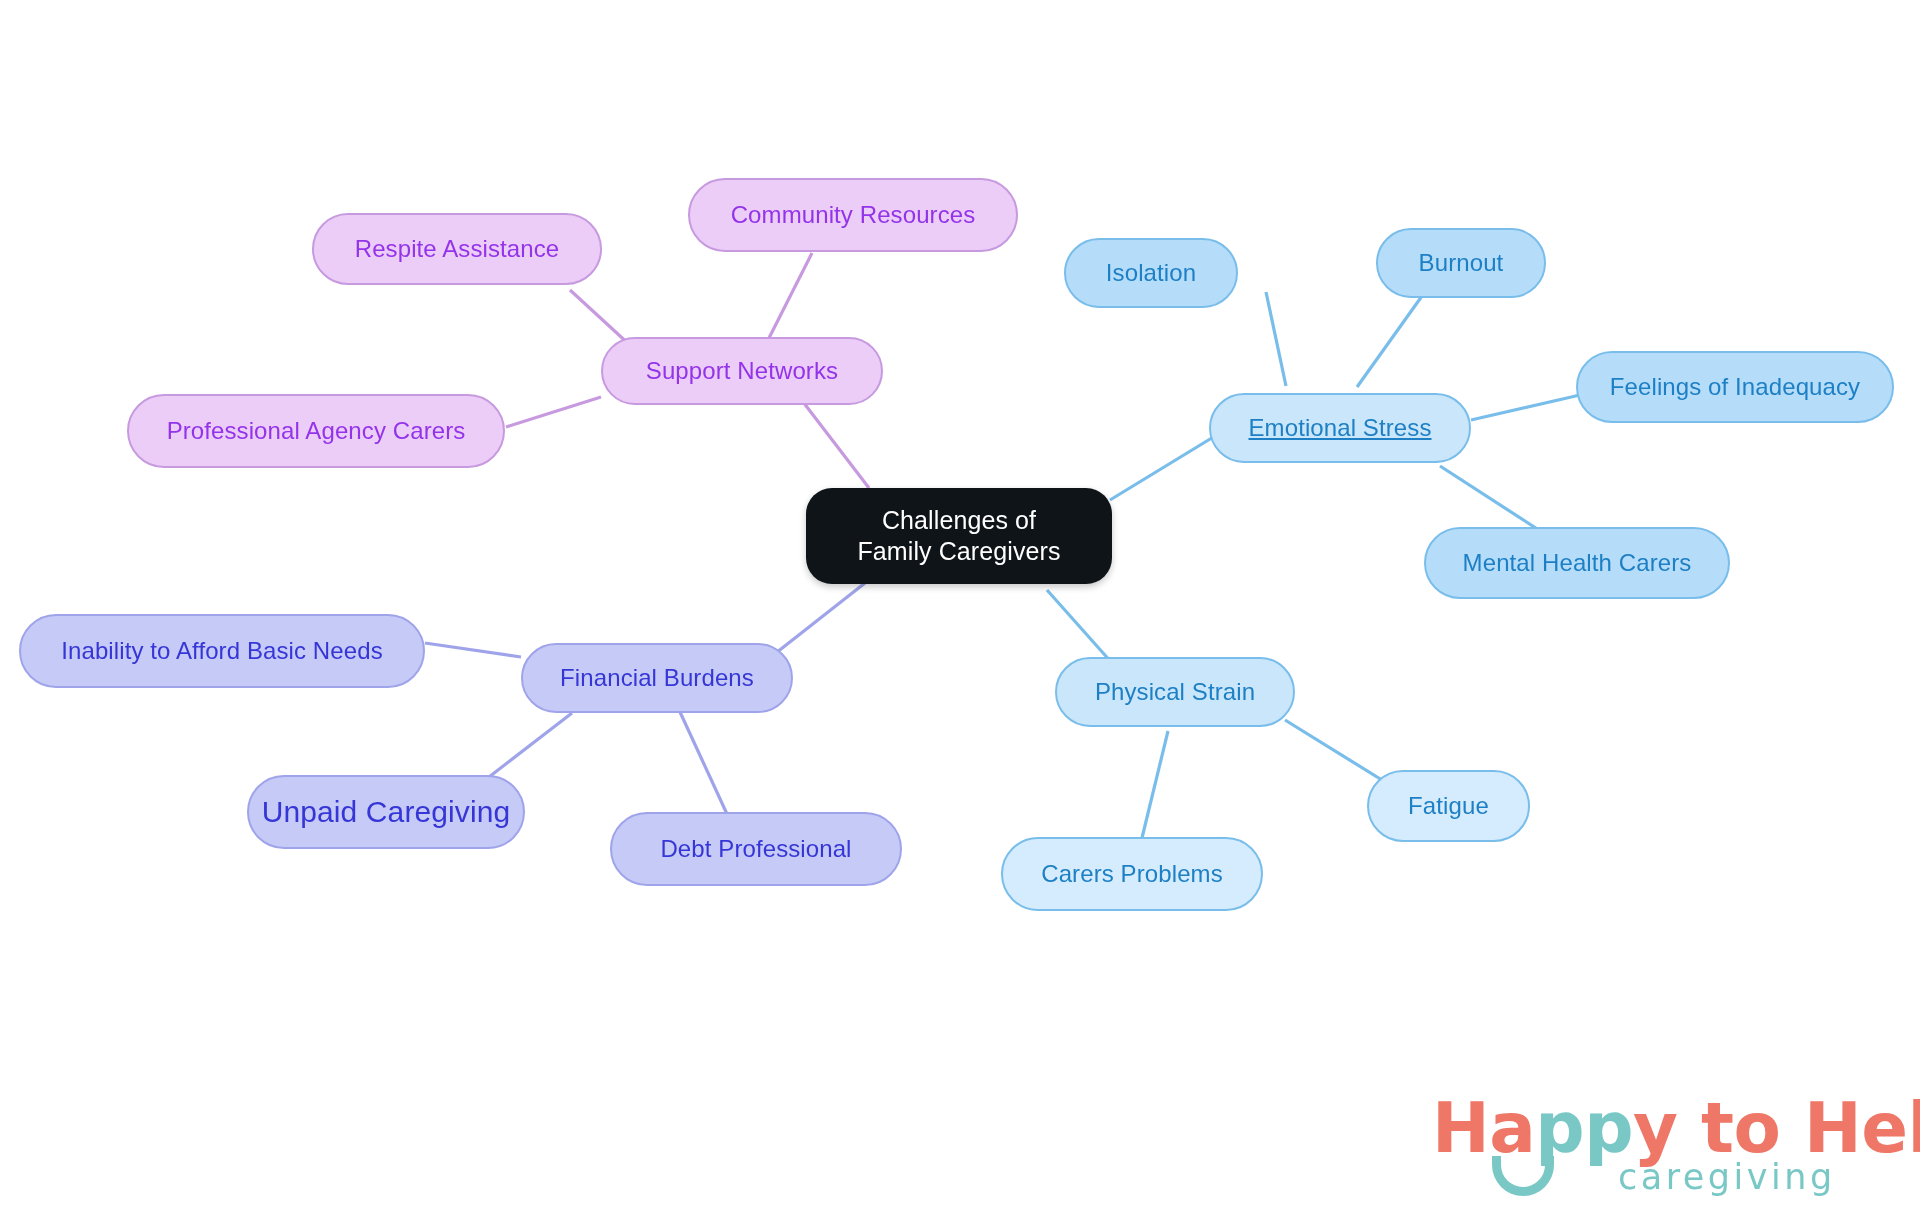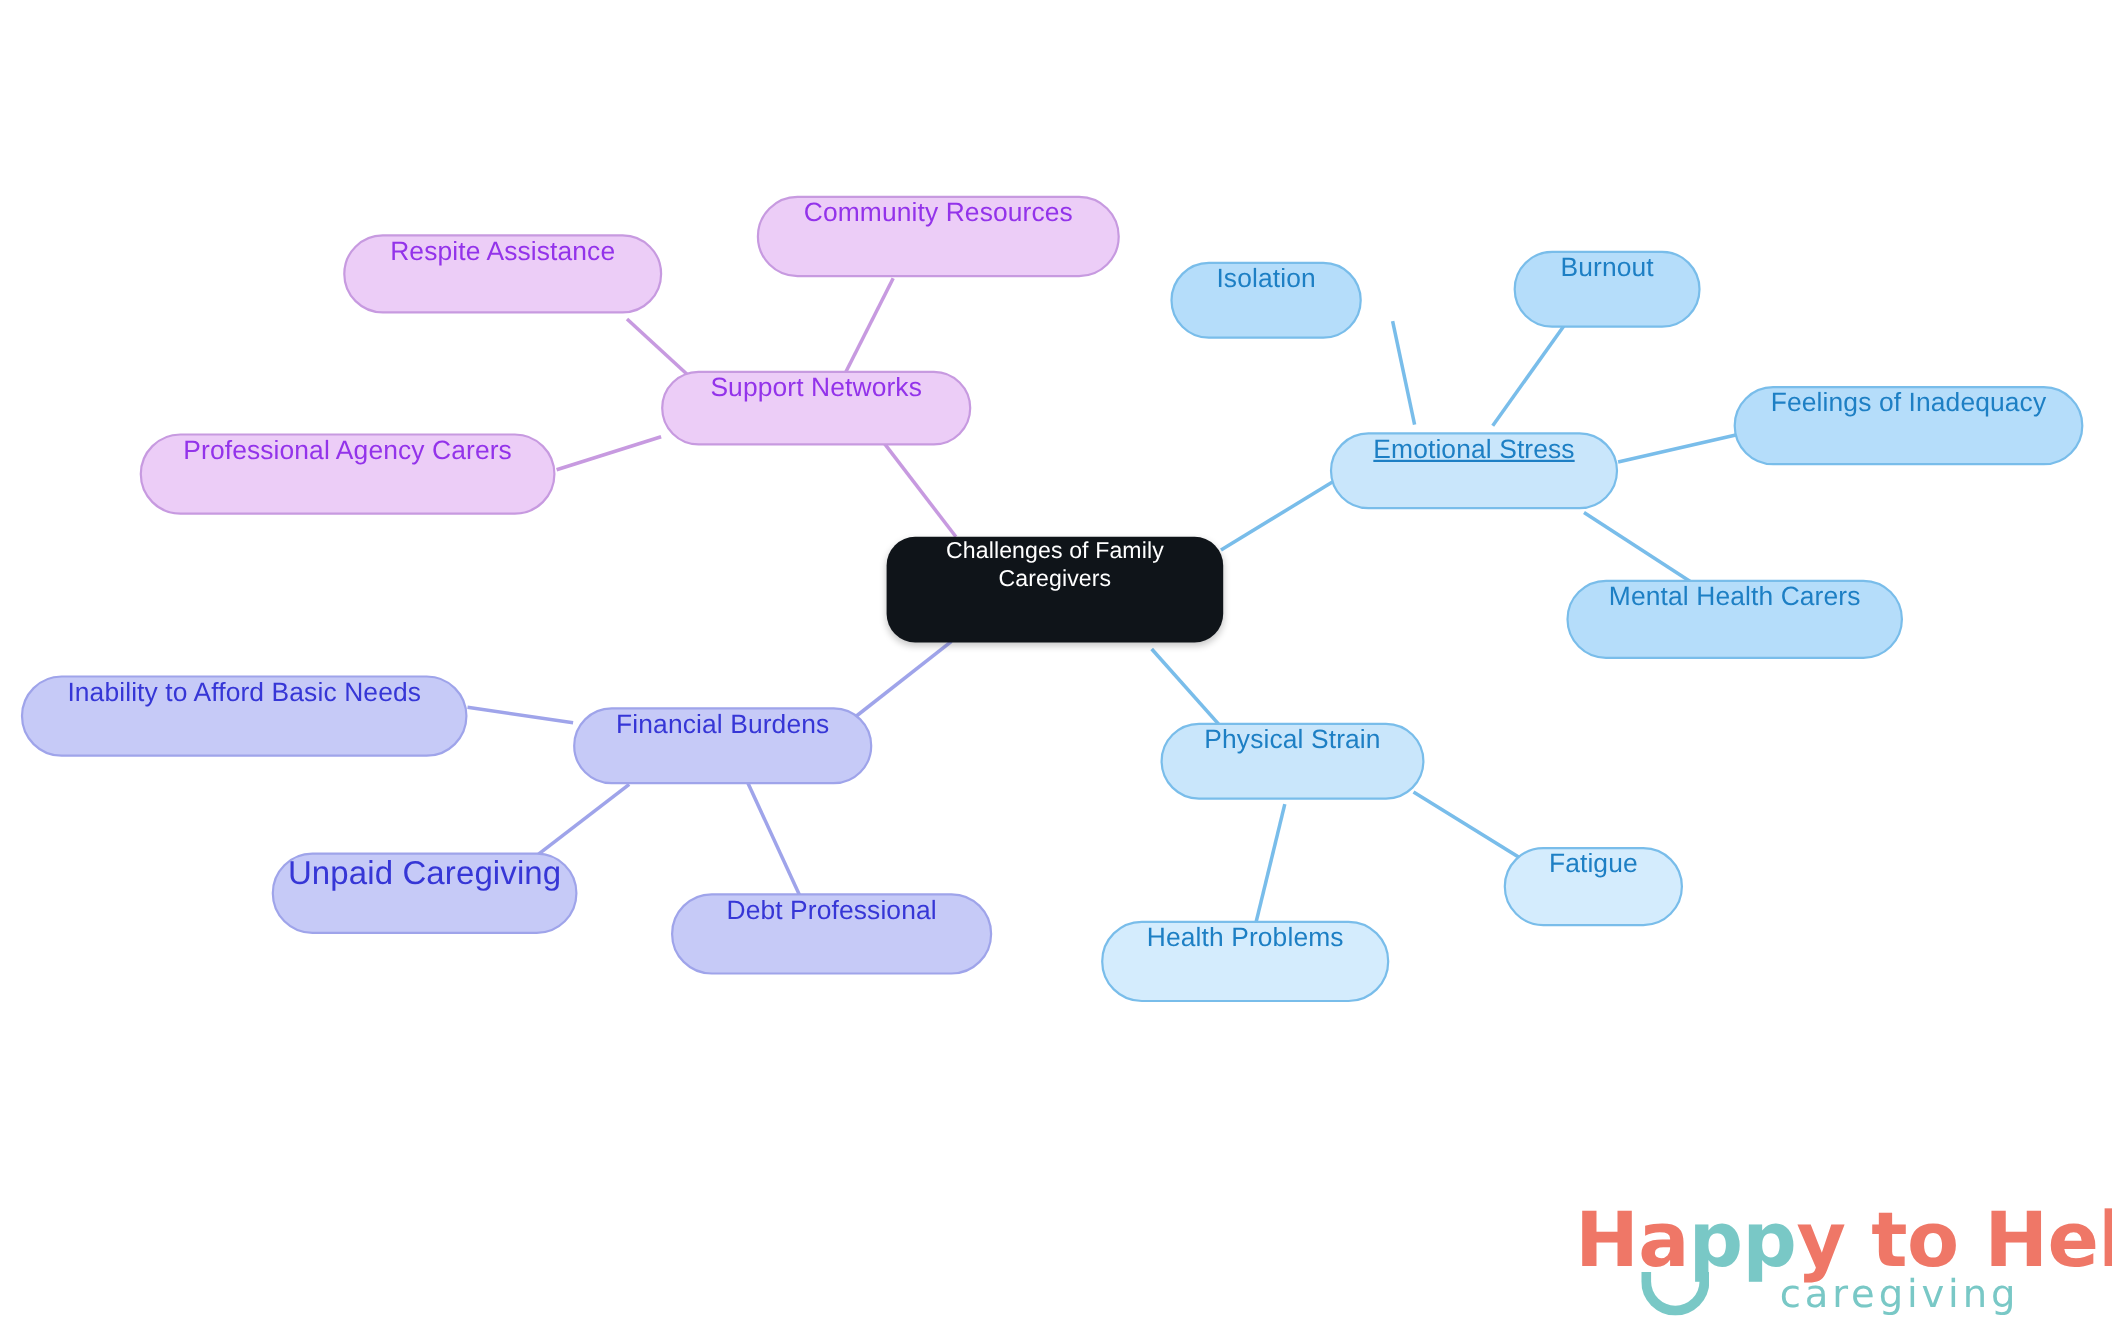--- a/index.html
+++ b/index.html
@@ -19,20 +19,21 @@
   #edge-layer {
     position: absolute;
     top: 0; left: 0;
     width: 1920px;
     height: 1215px;
     pointer-events: none;
   }
   .node {
     position: absolute;
     display: flex;
+    align-items: center;
     justify-content: center;
     text-align: center;
     border-radius: 999px;
     border-style: solid;
     border-width: 2px;
     white-space: nowrap;
     line-height: 1.2;
     letter-spacing: 0.1px;
   }
   .node.root {
@@ -107,21 +108,21 @@
     <path d="M 1440 466 L 1545 534" stroke="#79bdea" stroke-width="3.2" fill="none"></path>
 
     <path d="M 521 657 L 425 643" stroke="#9fa4ea" stroke-width="3.2" fill="none"></path>
     <path d="M 572 713 L 489 777" stroke="#9fa4ea" stroke-width="3.2" fill="none"></path>
     <path d="M 680 712 L 727 814" stroke="#9fa4ea" stroke-width="3.2" fill="none"></path>
 
     <path d="M 1168 731 L 1141 842" stroke="#79bdea" stroke-width="3.2" fill="none"></path>
     <path d="M 1285 720 L 1390 785" stroke="#79bdea" stroke-width="3.2" fill="none"></path>
   </svg>
 
-  <div class="node root" style="left:806px; top:488px; width:306px; height:96px; background:#0f1419; color:#ffffff; font-size:21px; padding:0 38px;">
+  <div class="node root" style="left:806px; top:488px; width:306px; height:96px; background:#0f1419; color:#ffffff; font-size:25px; padding:0 38px;">
     <span class="node-label">Challenges of Family Caregivers</span>
   </div>
 
   <div class="node" style="left:601px; top:337px; width:282px; height:68px; background:#eccdf7; border-color:#c79ae0; color:#9333ea; font-size:24px;">
     <span class="node-label">Support Networks</span>
   </div>
 
   <div class="node" style="left:312px; top:213px; width:290px; height:72px; background:#eccdf7; border-color:#c79ae0; color:#9333ea; font-size:24px;">
     <span class="node-label">Respite Assistance</span>
   </div>
@@ -168,21 +169,21 @@
 
   <div class="node" style="left:610px; top:812px; width:292px; height:74px; background:#c6caf7; border-color:#9fa4ea; color:#3636d6; font-size:24px;">
     <span class="node-label">Debt Professional</span>
   </div>
 
   <div class="node" style="left:1055px; top:657px; width:240px; height:70px; background:#c9e6fb; border-color:#79bdea; color:#1d7fc4; font-size:24px;">
     <span class="node-label">Physical Strain</span>
   </div>
 
   <div class="node" style="left:1001px; top:837px; width:262px; height:74px; background:#d4ecfd; border-color:#79bdea; color:#1d7fc4; font-size:24px;">
-    <span class="node-label">Health Problems</span>
+    <span class="node-label">Carers Problems</span>
   </div>
 
   <div class="node" style="left:1367px; top:770px; width:163px; height:72px; background:#d4ecfd; border-color:#79bdea; color:#1d7fc4; font-size:24px;">
     <span class="node-label">Fatigue</span>
   </div>
 
   <div id="logo">
     <div class="logo-main">
       <span class="logo-seg-coral">Ha</span><span class="logo-seg-teal">pp</span><span class="logo-seg-coral">y to Help</span>
     </div>

